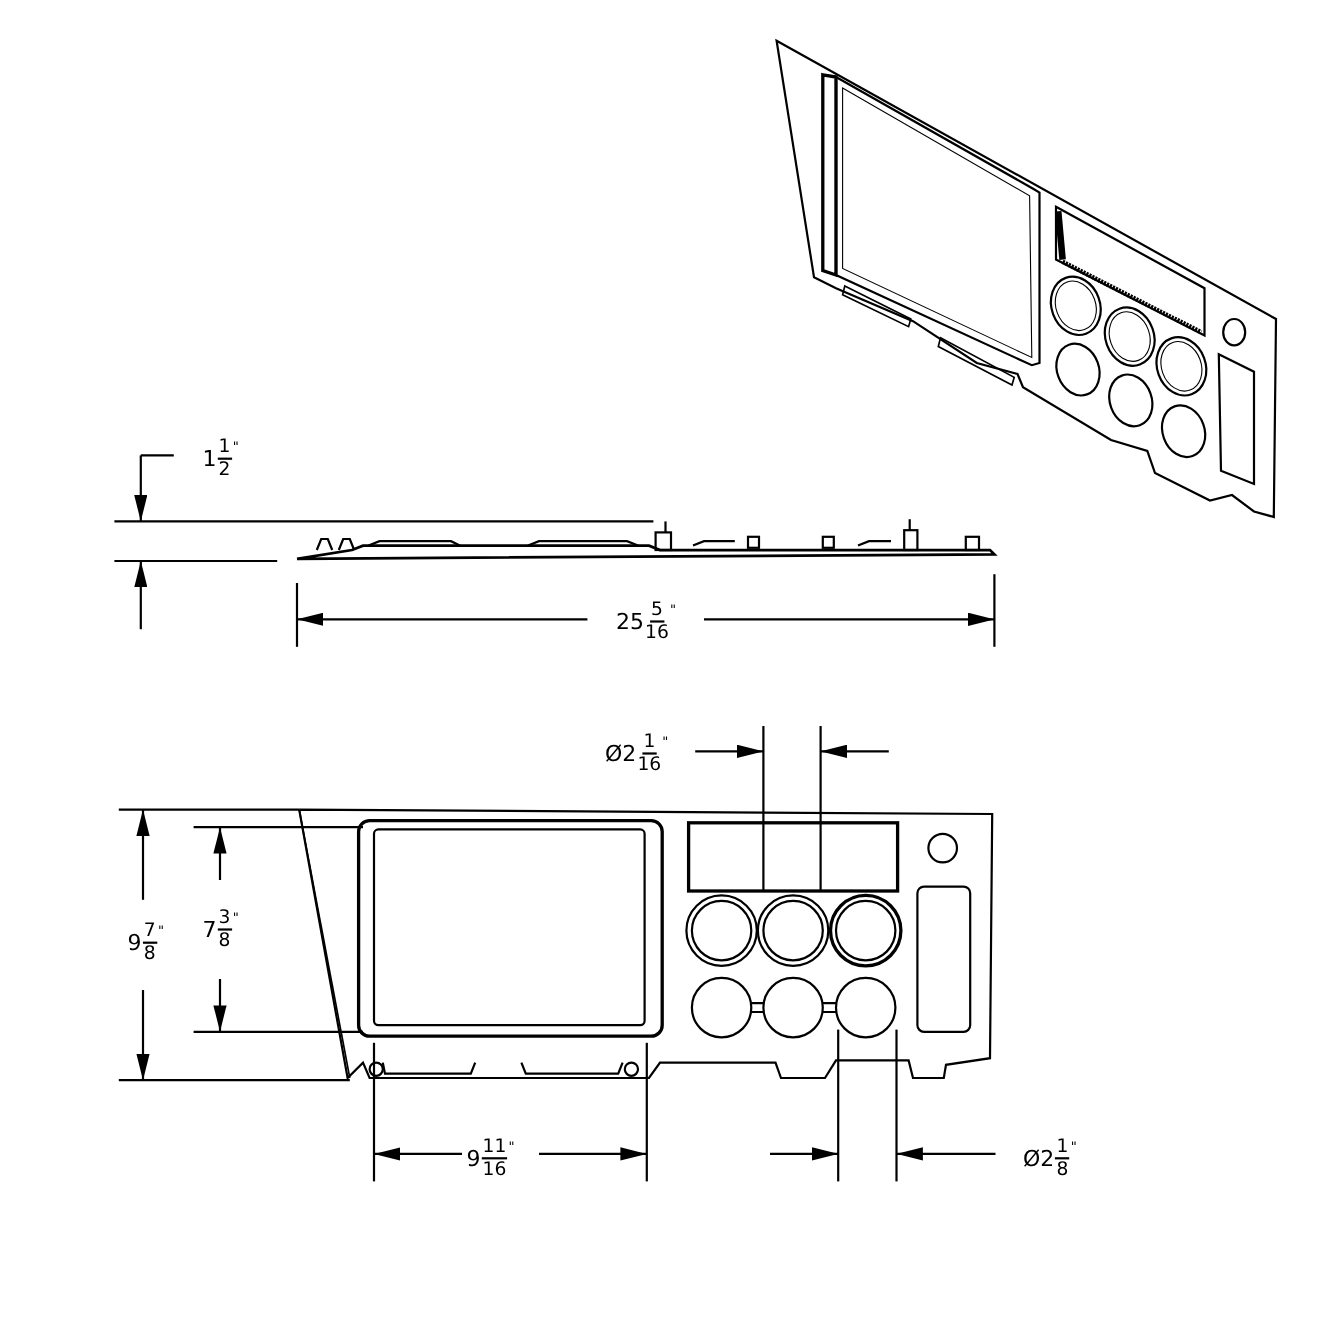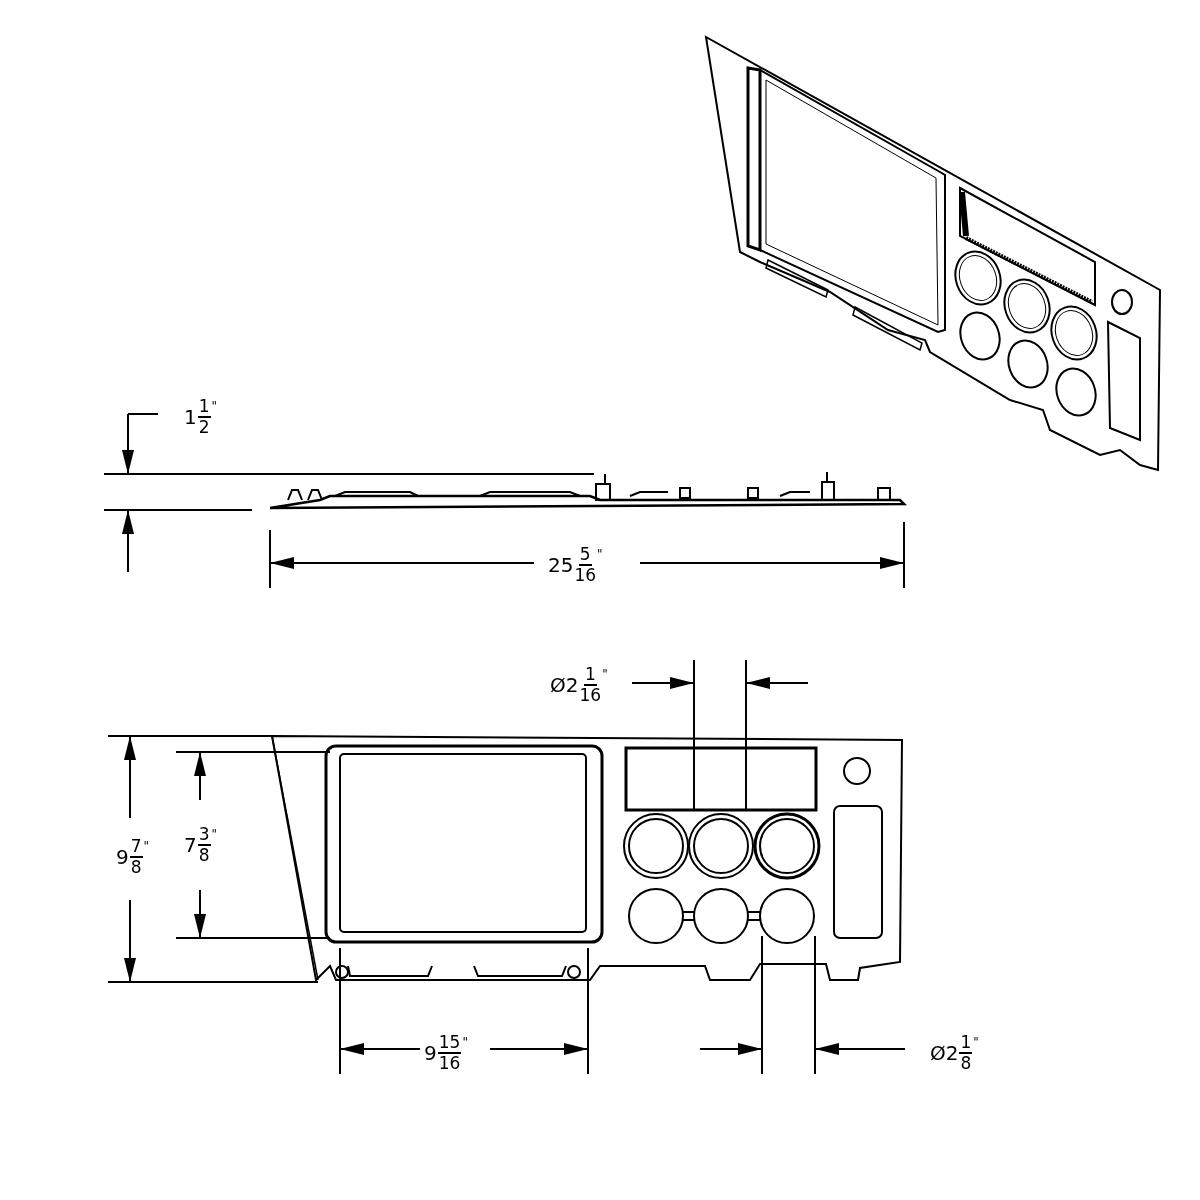--- a/index.html
+++ b/index.html
@@ -116,21 +116,21 @@
 <div class="dim" style="left:182px; top:398px;">
   <span></span>
   <span>1</span>
   <span class="frac">
     <span class="num">1</span>
     <span class="den">2</span>
   </span>
   <span class="unit">"</span>
 </div>
 
-<div class="dim" style="left:546px; top:546px;">
+<div class="dim" style="left:558px; top:546px;">
   <span></span>
   <span>25</span>
   <span class="frac">
     <span class="num">5</span>
     <span class="den">16</span>
   </span>
   <span class="unit">"</span>
 </div>
 
 <div class="dim" style="left:548px; top:666px;">
@@ -160,21 +160,21 @@
     <span class="num">3</span>
     <span class="den">8</span>
   </span>
   <span class="unit">"</span>
 </div>
 
 <div class="dim" style="left:422px; top:1034px;">
   <span></span>
   <span>9</span>
   <span class="frac">
-    <span class="num">15</span>
+    <span class="num">11</span>
     <span class="den">16</span>
   </span>
   <span class="unit">"</span>
 </div>
 
 <div class="dim" style="left:928px; top:1034px;">
   <span>Ø</span>
   <span>2</span>
   <span class="frac">
     <span class="num">1</span>

